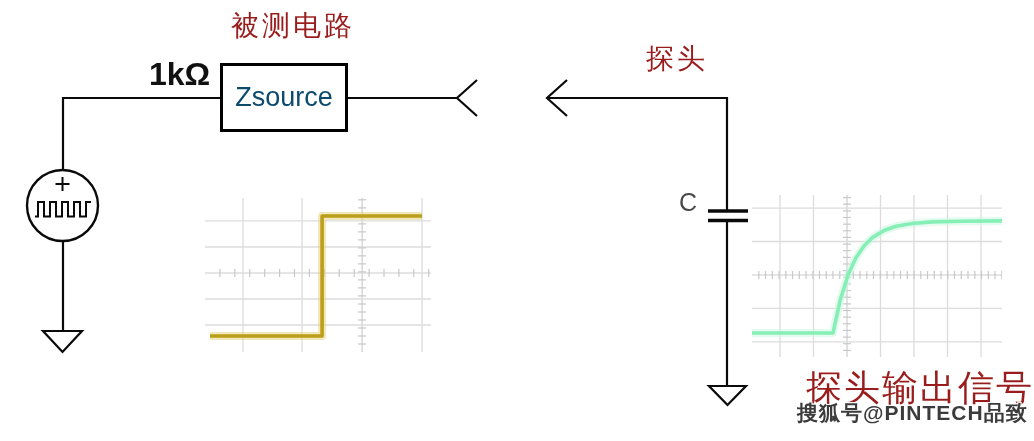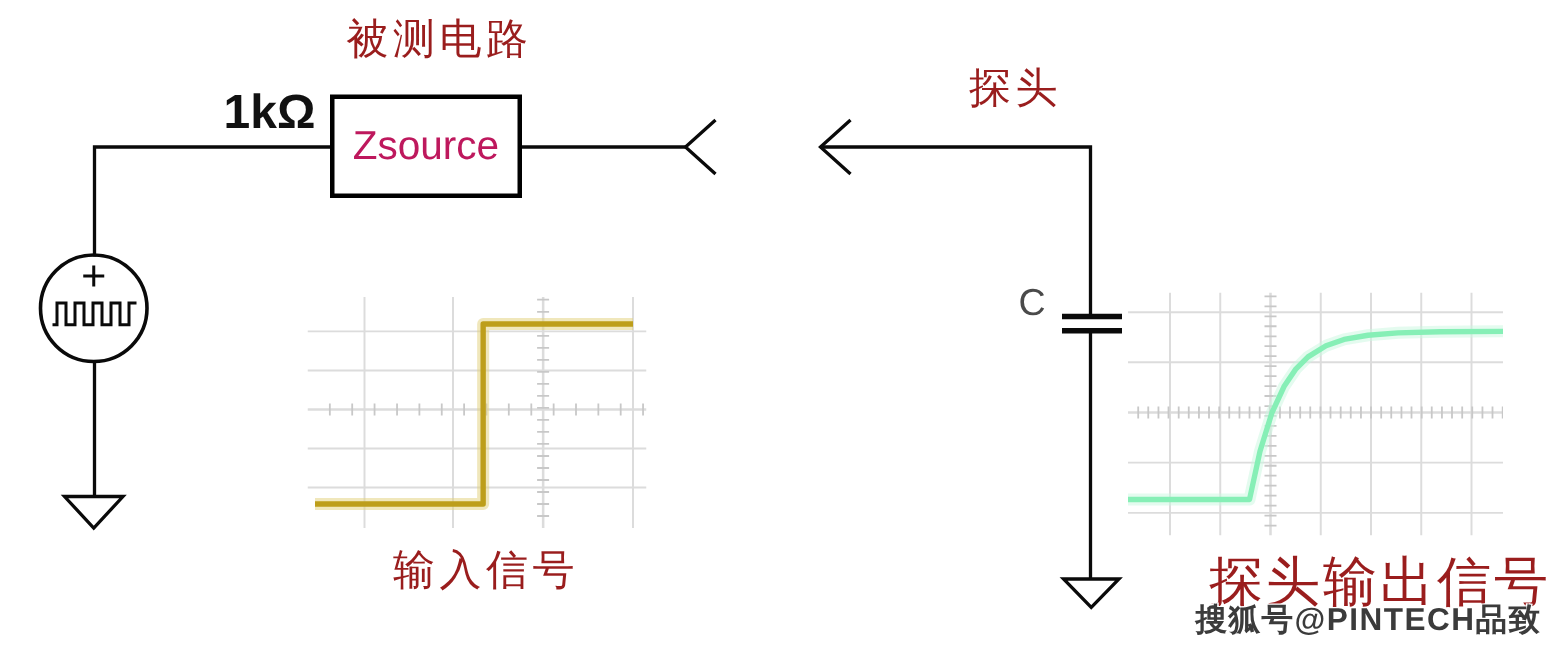--- a/index.html
+++ b/index.html
@@ -7,21 +7,21 @@
     position:relative;width:1034px;height:441px;background:#ffffff;overflow:hidden;
     font-family:"Liberation Sans","DejaVu Sans",sans-serif;
     border-radius:18px;
   }
   .abs{position:absolute;}
   .cn-label{color:#9A1D1D;font-size:28px;letter-spacing:3px;white-space:nowrap;}
   .overlay{position:absolute;left:0;top:0;}
   #zsource-box{
     left:220px;top:63px;width:128px;height:69px;box-sizing:border-box;
     border:3px solid #000;background:#fff;display:flex;align-items:center;justify-content:center;
-    font-size:27px;color:#be185d;
+    font-size:27px;color:#0c4a6e;
   }
   #resistor-label{left:149px;top:56px;font-size:32px;font-weight:bold;color:#111;}
   #cap-label{left:679px;top:188px;font-size:25px;color:#4A4A4A;}
   #title-circuit{left:231px;top:7px;}
   #title-probe{left:646px;top:40px;}
   #caption-input{left:262px;top:361px;}
   #caption-output{left:806px;top:364px;font-size:36px;letter-spacing:2px;}
   #watermark{
     left:797px;top:399px;font-size:21px;font-weight:bold;color:#3B3B3B;letter-spacing:1px;
     text-shadow:-1px -1px 0 #fff,1px -1px 0 #fff,-1px 1px 0 #fff,1px 1px 0 #fff;white-space:nowrap;text-align:right;
@@ -196,17 +196,16 @@
       <polyline points="0.0,138.0 81.0,138.0 88.0,105.8 96.0,80.0 104.0,62.7 112.0,50.9 120.0,42.9 132.0,35.5 144.0,31.3 160.0,28.5 180.0,26.9 208.0,26.2 250.0,25.9" fill="none" stroke="#86EFB6" stroke-width="3.6" stroke-linejoin="round"></polyline>
     </svg>
 
   <div id="title-circuit" class="abs cn-label">被测电路</div>
   <div id="title-probe" class="abs cn-label">探头</div>
   <div id="resistor-label" class="abs">1kΩ</div>
   <div id="zsource-box" class="abs">
     <span>Zsource</span>
   </div>
   <div id="cap-label" class="abs">C</div>
-  <div id="caption-input" class="abs cn-label">输入信号</div>
   <div id="caption-output" class="abs cn-label">探头输出信号</div>
   <div id="watermark" class="abs">搜狐号@PINTECH品致</div>
 
 </div>
 
 </body></html>

